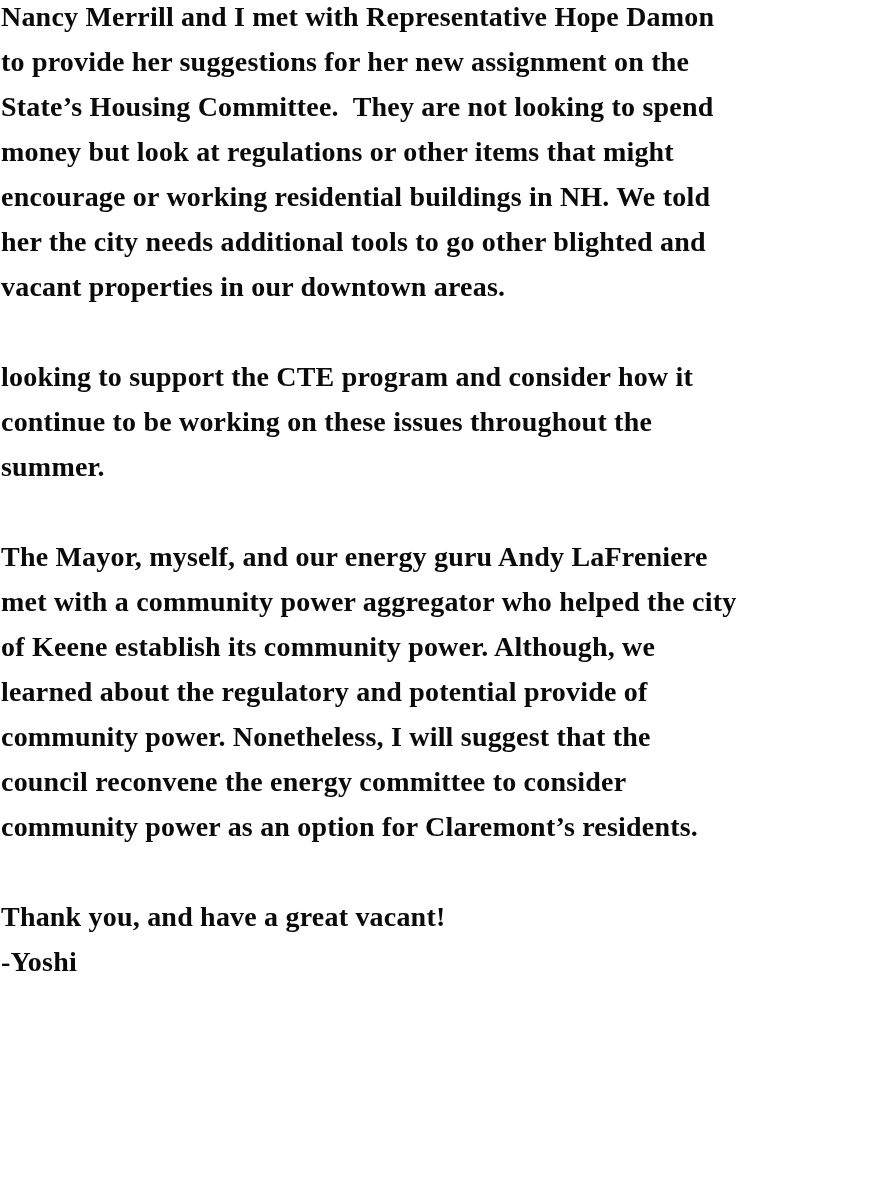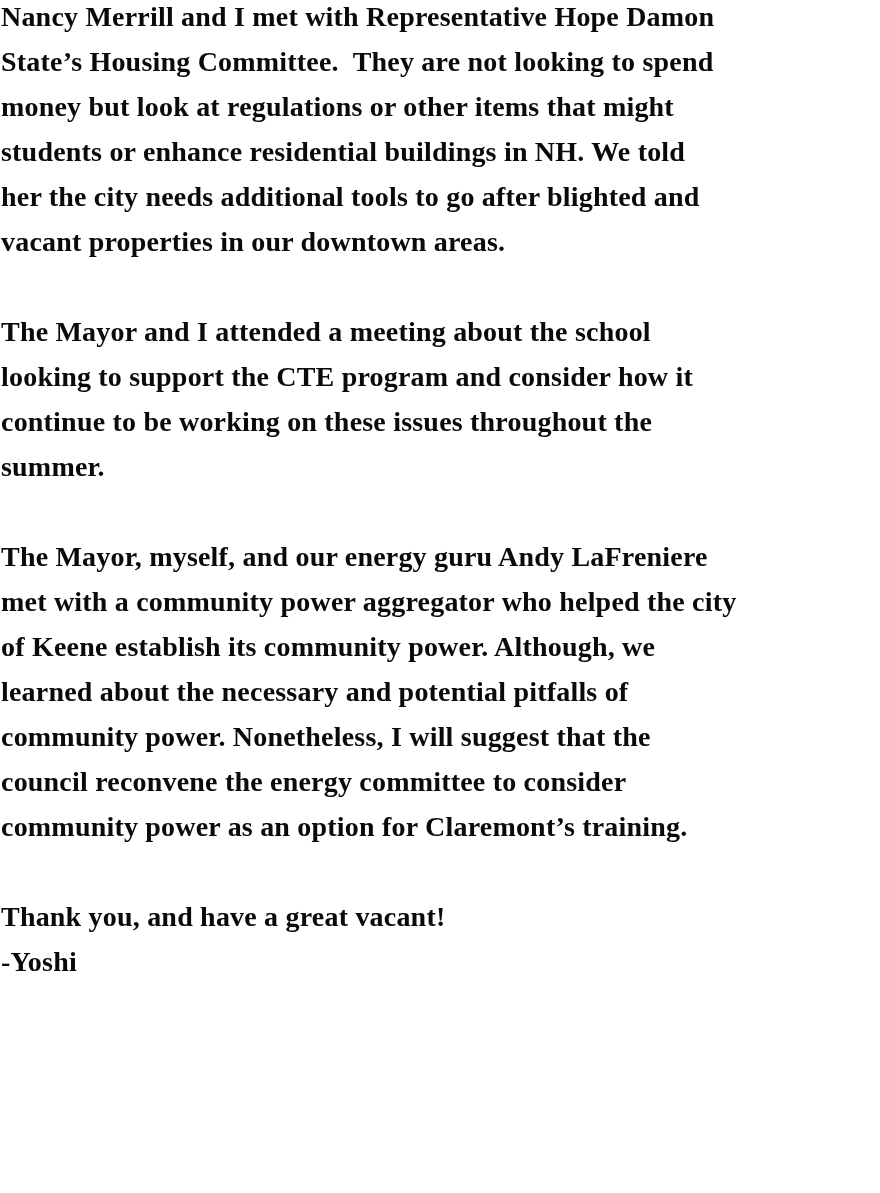--- a/index.html
+++ b/index.html
@@ -35,41 +35,41 @@
     .closing {
       margin: 0;
     }
   </style>
 </head>
 <body>
 
 <div class="doc">
   <div class="para">
     <span class="line">Nancy Merrill and I met with Representative Hope Damon</span>
+    <span class="line">to provide her suggestions for her new assignment on the</span>
     <span class="line">State’s Housing Committee.  They are not looking to spend</span>
     <span class="line">money but look at regulations or other items that might</span>
-    <span class="line">students or enhance residential buildings in NH. We told</span>
-    <span class="line">her the city needs additional tools to go after blighted and</span>
+    <span class="line">encourage or working residential buildings in NH. We told</span>
+    <span class="line">her the city needs additional tools to go other blighted and</span>
     <span class="line">vacant properties in our downtown areas.</span>
   </div>
 
   <div class="para">
-    <span class="line">The Mayor and I attended a meeting about the school</span>
     <span class="line">looking to support the CTE program and consider how it</span>
     <span class="line">continue to be working on these issues throughout the</span>
     <span class="line">summer.</span>
   </div>
 
   <div class="para">
     <span class="line">The Mayor, myself, and our energy guru Andy LaFreniere</span>
     <span class="line">met with a community power aggregator who helped the city</span>
     <span class="line">of Keene establish its community power. Although, we</span>
-    <span class="line">learned about the necessary and potential pitfalls of</span>
+    <span class="line">learned about the regulatory and potential provide of</span>
     <span class="line">community power. Nonetheless, I will suggest that the</span>
     <span class="line">council reconvene the energy committee to consider</span>
-    <span class="line">community power as an option for Claremont’s training.</span>
+    <span class="line">community power as an option for Claremont’s residents.</span>
   </div>
 
   <div class="closing">
     <span class="line">Thank you, and have a great vacant!</span>
     <span class="line">-Yoshi</span>
   </div>
 </div>
 
 </body></html>

